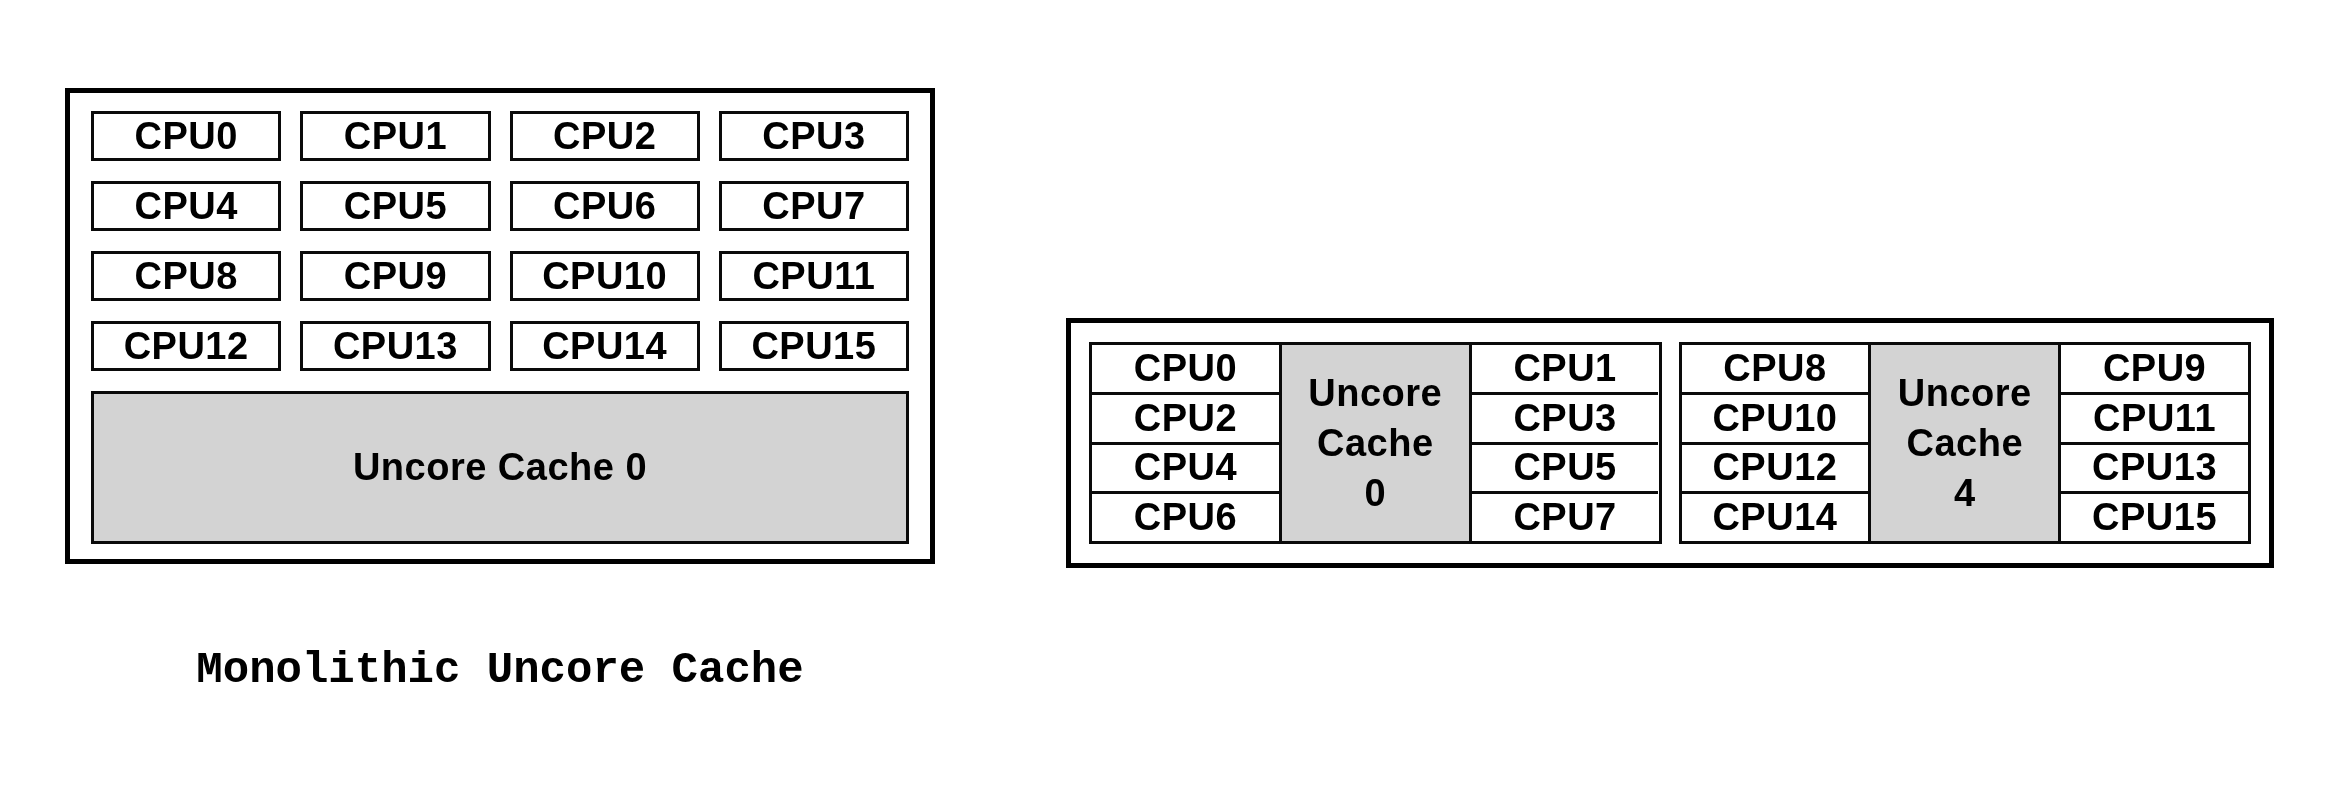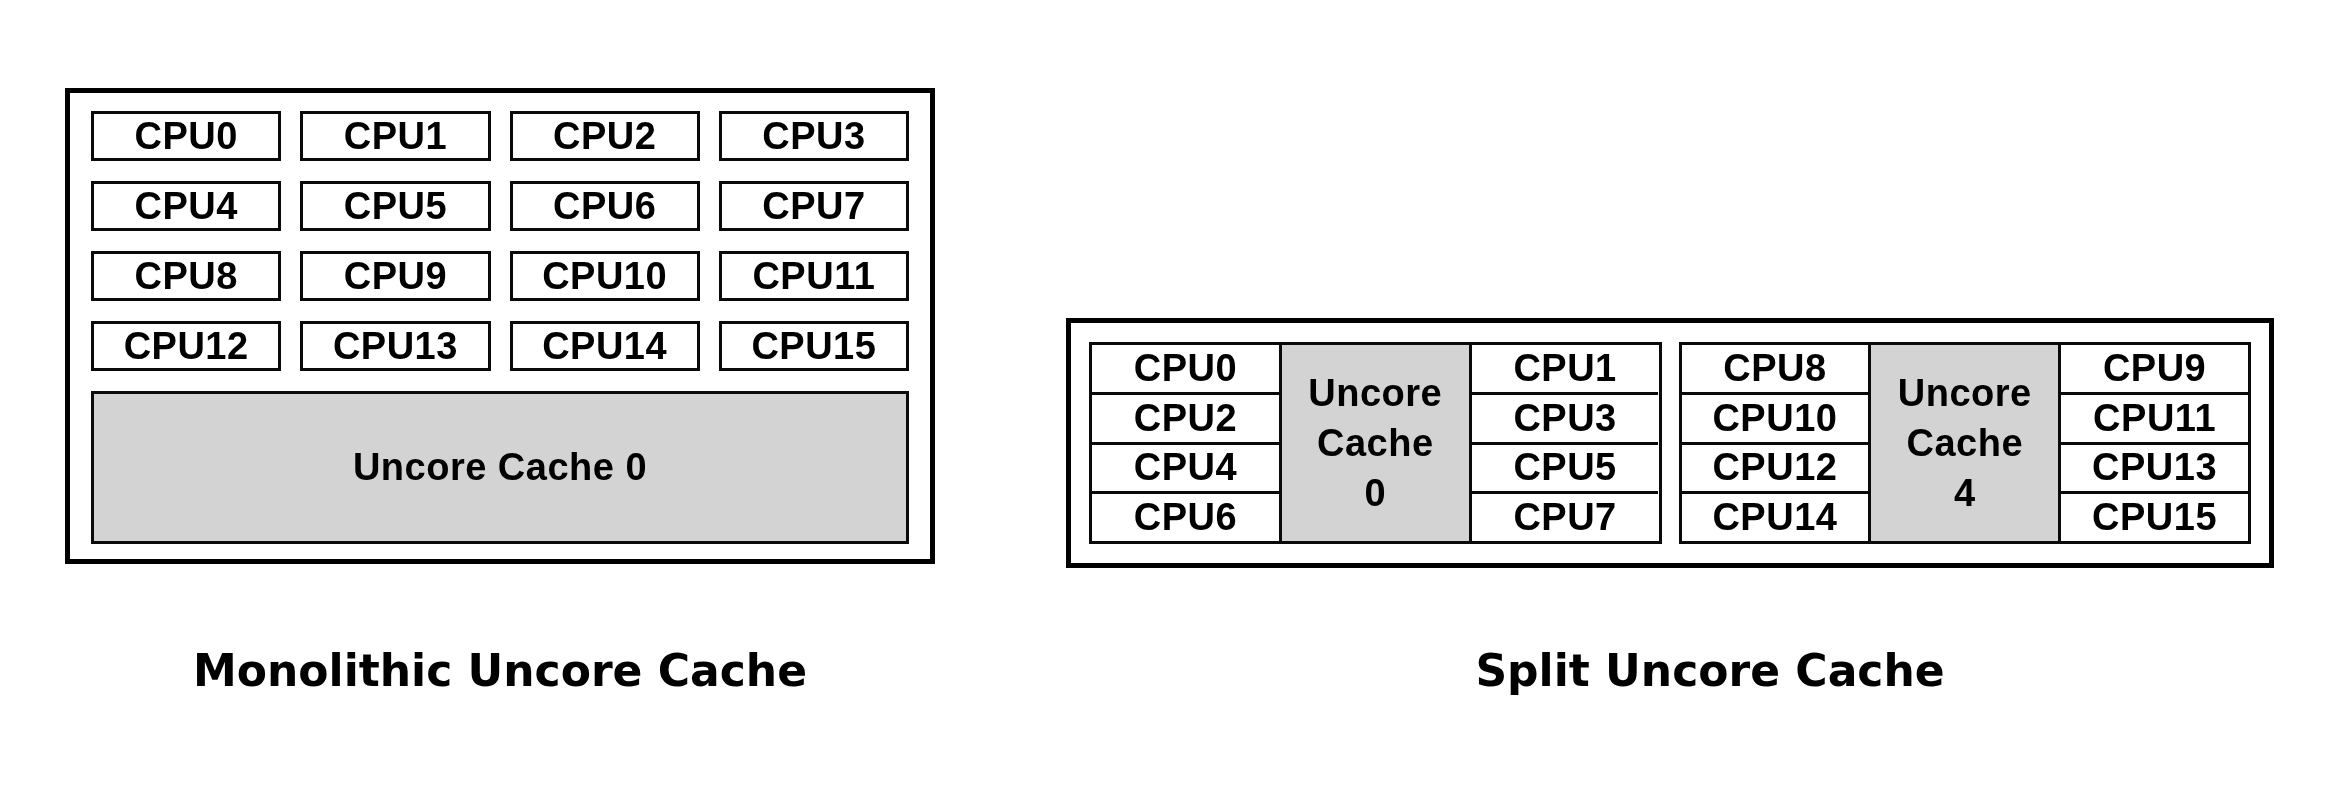--- a/index.html
+++ b/index.html
@@ -88,21 +88,21 @@
 
   
   .caption {
     position: absolute;
     top: 645px;
     font-family: "DejaVu Sans", "Liberation Sans", sans-serif;
     font-size: 44px; font-weight: 700;
     text-align: center;
     white-space: nowrap;
   }
-  .caption-left  { left: 65px;   width: 870px; }
+  .caption-left  { left: 65px;   width: 870px; font-family: Liberation Mono, monospace; }
   .caption-right { left: 1274px; width: 872px; }
 </style>
 </head>
 <body>
 
 <div class="canvas">
 
   <section class="mono-box">
     <div class="cpu-row">
       <div class="cpu-box">CPU0</div>
@@ -162,15 +162,14 @@
       <div class="split-col">
         <div class="split-cell">CPU9</div>
         <div class="split-cell">CPU11</div>
         <div class="split-cell">CPU13</div>
         <div class="split-cell">CPU15</div>
       </div>
     </div>
 
   </section>
 
-  <div class="caption caption-right">Split Uncore Cache</div>
 
 </div>
 
 </body></html>

